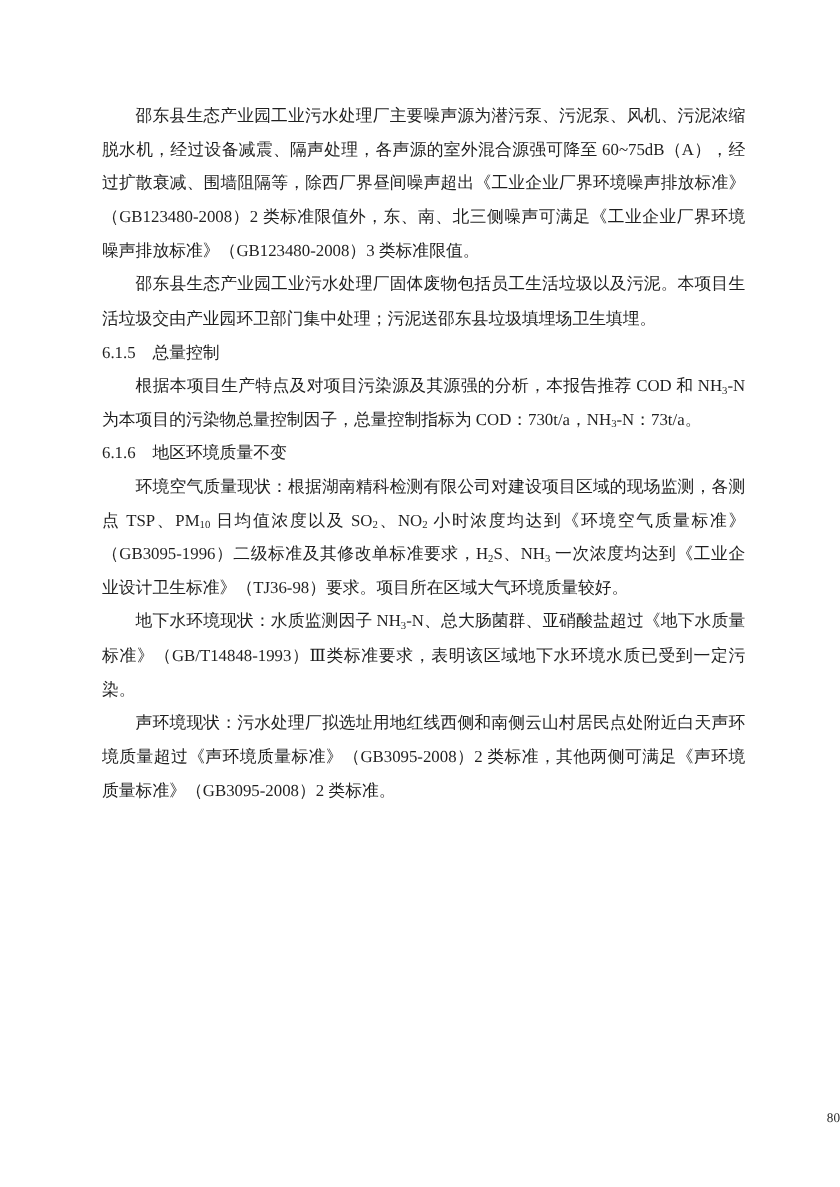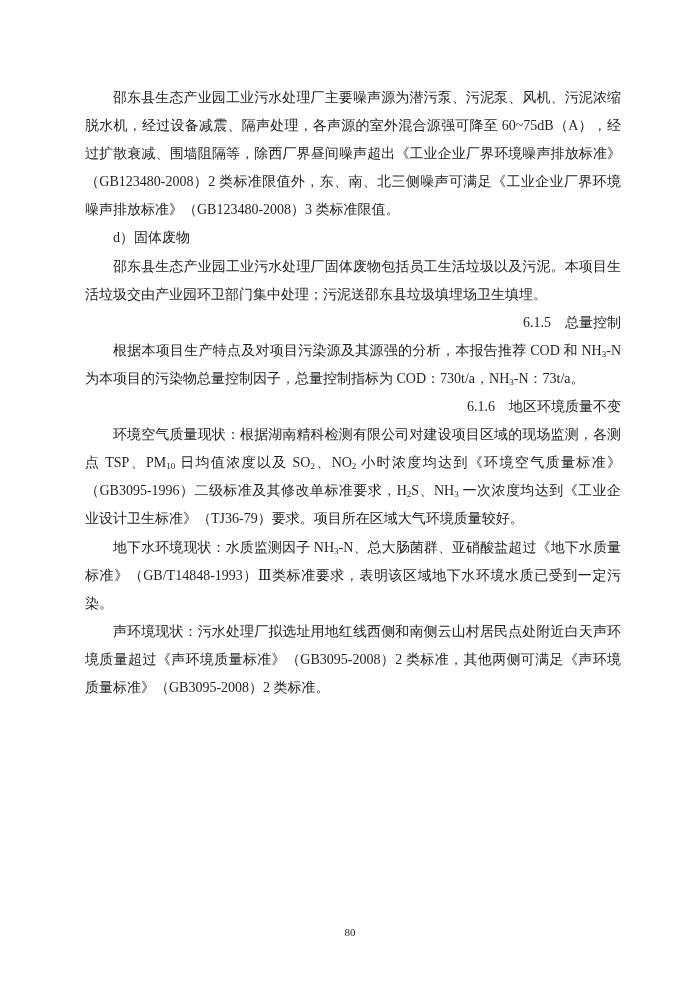--- a/index.html
+++ b/index.html
@@ -26,49 +26,48 @@
     font-size: 14px;
     line-height: 28.1px;
     text-align: justify;
     word-break: break-word;
   }
   .para.body {
     text-indent: 2em;
   }
   .para.heading {
     text-indent: 0;
-    text-align: right;
+    text-align: left;
   }
   .para sub {
     font-size: 64%;
     line-height: 0;
     vertical-align: -0.22em;
     letter-spacing: 0;
   }
   .page-footer {
     position: absolute;
     left: 0;
     right: 0;
     top: 926px;
-    text-align: center;
+    text-align: right;
     font-size: 11px;
     color: #2a2a2a;
   }
 </style>
 </head>
 <body>
 
 <div class="page" style="background: rgb(255, 255, 255); color: rgb(31, 31, 31);">
   <main class="doc">
       <p class="para body"><span>邵东县生态产业园工业污水处理厂主要噪声源为潜污泵、污泥泵、风机、污泥浓缩脱水机，经过设备减震、隔声处理，各声源的室外混合源强可降至 60~75dB（A），经过扩散衰减、围墙阻隔等，除西厂界昼间噪声超出《工业企业厂界环境噪声排放标准》（GB123480-2008）2 类标准限值外，东、南、北三侧噪声可满足《工业企业厂界环境噪声排放标准》（GB123480-2008）3 类标准限值。</span></p>
-      <p class="para body"><span>d）固体废物</span></p>
       <p class="para body"><span>邵东县生态产业园工业污水处理厂固体废物包括员工生活垃圾以及污泥。本项目生活垃圾交由产业园环卫部门集中处理；污泥送邵东县垃圾填埋场卫生填埋。</span></p>
       <p class="para heading"><span>6.1.5　总量控制</span></p>
       <p class="para body"><span>根据本项目生产特点及对项目污染源及其源强的分析，本报告推荐 COD 和 NH</span><sub>3</sub><span>-N 为本项目的污染物总量控制因子，总量控制指标为 COD：730t/a，NH</span><sub>3</sub><span>-N：73t/a。</span></p>
       <p class="para heading"><span>6.1.6　地区环境质量不变</span></p>
-      <p class="para body"><span>环境空气质量现状：根据湖南精科检测有限公司对建设项目区域的现场监测，各测点 TSP、PM</span><sub>10</sub><span> 日均值浓度以及 SO</span><sub>2</sub><span>、NO</span><sub>2</sub><span> 小时浓度均达到《环境空气质量标准》（GB3095-1996）二级标准及其修改单标准要求，H</span><sub>2</sub><span>S、NH</span><sub>3</sub><span> 一次浓度均达到《工业企业设计卫生标准》（TJ36-79）要求。项目所在区域大气环境质量较好。</span></p>
+      <p class="para body"><span>环境空气质量现状：根据湖南精科检测有限公司对建设项目区域的现场监测，各测点 TSP、PM</span><sub>10</sub><span> 日均值浓度以及 SO</span><sub>2</sub><span>、NO</span><sub>2</sub><span> 小时浓度均达到《环境空气质量标准》（GB3095-1996）二级标准及其修改单标准要求，H</span><sub>2</sub><span>S、NH</span><sub>3</sub><span> 一次浓度均达到《工业企业设计卫生标准》（TJ36-98）要求。项目所在区域大气环境质量较好。</span></p>
       <p class="para body"><span>地下水环境现状：水质监测因子 NH</span><sub>3</sub><span>-N、总大肠菌群、亚硝酸盐超过《地下水质量标准》（GB/T14848-1993）Ⅲ类标准要求，表明该区域地下水环境水质已受到一定污染。</span></p>
       <p class="para body"><span>声环境现状：污水处理厂拟选址用地红线西侧和南侧云山村居民点处附近白天声环境质量超过《声环境质量标准》（GB3095-2008）2 类标准，其他两侧可满足《声环境质量标准》（GB3095-2008）2 类标准。</span></p>
     </main>
   <footer class="page-footer">
     <span>80</span>
   </footer>
 </div>
 
 </body></html>

